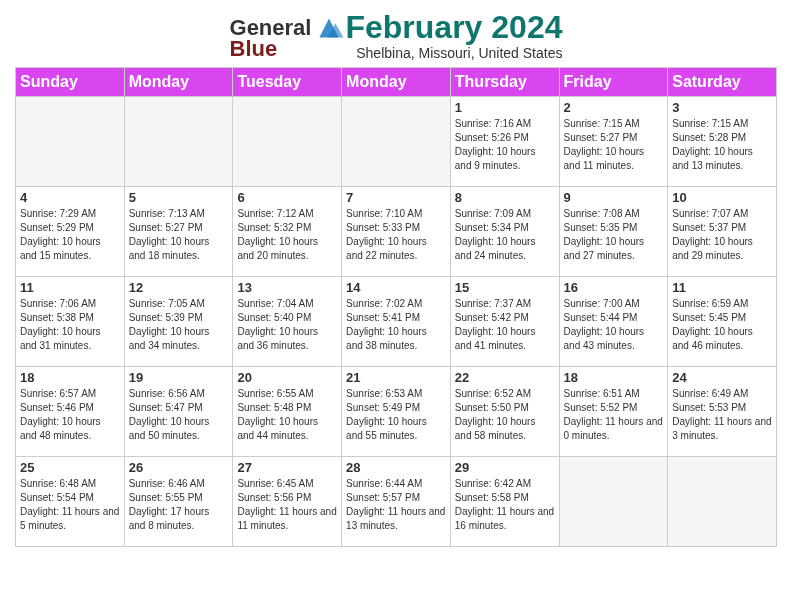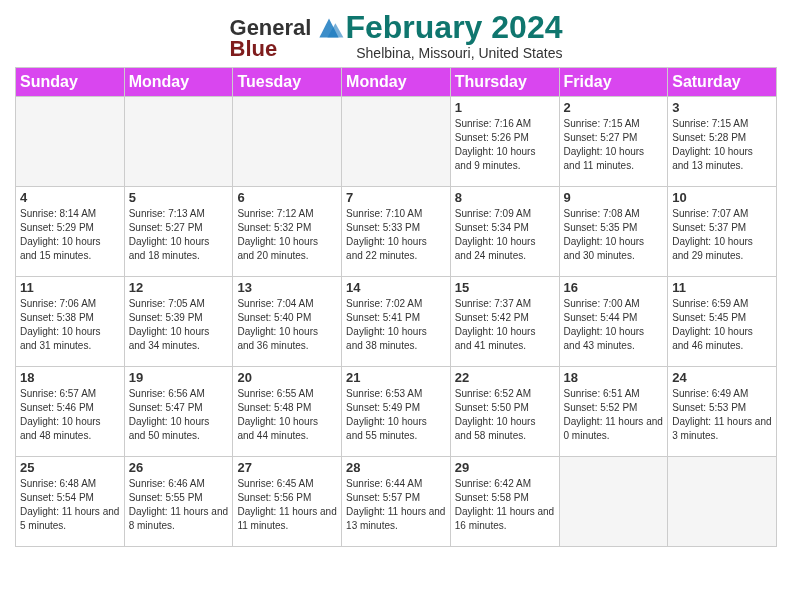--- a/index.html
+++ b/index.html
@@ -140,41 +140,41 @@
             <div class="day-info"><span>Sunrise: 7:15 AM</span><br><span>Sunset: 5:27 PM</span><br><span>Daylight: 10 hours and 11 minutes.</span></div>
           </td>
           <td>
             <div class="day-number">3</div>
             <div class="day-info"><span>Sunrise: 7:15 AM</span><br><span>Sunset: 5:28 PM</span><br><span>Daylight: 10 hours and 13 minutes.</span></div>
           </td>
         </tr>
         <tr>
           <td>
             <div class="day-number">4</div>
-            <div class="day-info"><span>Sunrise: 8:14 AM</span><br><span>Sunset: 5:29 PM</span><br><span>Daylight: 10 hours and 15 minutes.</span></div>
+            <div class="day-info"><span>Sunrise: 7:29 AM</span><br><span>Sunset: 5:29 PM</span><br><span>Daylight: 10 hours and 15 minutes.</span></div>
           </td>
           <td>
             <div class="day-number">5</div>
             <div class="day-info"><span>Sunrise: 7:13 AM</span><br><span>Sunset: 5:27 PM</span><br><span>Daylight: 10 hours and 18 minutes.</span></div>
           </td>
           <td>
             <div class="day-number">6</div>
             <div class="day-info"><span>Sunrise: 7:12 AM</span><br><span>Sunset: 5:32 PM</span><br><span>Daylight: 10 hours and 20 minutes.</span></div>
           </td>
           <td>
             <div class="day-number">7</div>
             <div class="day-info"><span>Sunrise: 7:10 AM</span><br><span>Sunset: 5:33 PM</span><br><span>Daylight: 10 hours and 22 minutes.</span></div>
           </td>
           <td>
             <div class="day-number">8</div>
             <div class="day-info"><span>Sunrise: 7:09 AM</span><br><span>Sunset: 5:34 PM</span><br><span>Daylight: 10 hours and 24 minutes.</span></div>
           </td>
           <td>
             <div class="day-number">9</div>
-            <div class="day-info"><span>Sunrise: 7:08 AM</span><br><span>Sunset: 5:35 PM</span><br><span>Daylight: 10 hours and 30 minutes.</span></div>
+            <div class="day-info"><span>Sunrise: 7:08 AM</span><br><span>Sunset: 5:35 PM</span><br><span>Daylight: 10 hours and 27 minutes.</span></div>
           </td>
           <td>
             <div class="day-number">10</div>
             <div class="day-info"><span>Sunrise: 7:07 AM</span><br><span>Sunset: 5:37 PM</span><br><span>Daylight: 10 hours and 29 minutes.</span></div>
           </td>
         </tr>
         <tr>
           <td>
             <div class="day-number">11</div>
             <div class="day-info"><span>Sunrise: 7:06 AM</span><br><span>Sunset: 5:38 PM</span><br><span>Daylight: 10 hours and 31 minutes.</span></div>
@@ -234,21 +234,21 @@
             <div class="day-info"><span>Sunrise: 6:49 AM</span><br><span>Sunset: 5:53 PM</span><br><span>Daylight: 11 hours and 3 minutes.</span></div>
           </td>
         </tr>
         <tr>
           <td>
             <div class="day-number">25</div>
             <div class="day-info"><span>Sunrise: 6:48 AM</span><br><span>Sunset: 5:54 PM</span><br><span>Daylight: 11 hours and 5 minutes.</span></div>
           </td>
           <td>
             <div class="day-number">26</div>
-            <div class="day-info"><span>Sunrise: 6:46 AM</span><br><span>Sunset: 5:55 PM</span><br><span>Daylight: 11 hours and 8 minutes.</span></div>
+            <div class="day-info"><span>Sunrise: 6:46 AM</span><br><span>Sunset: 5:55 PM</span><br><span>Daylight: 17 hours and 8 minutes.</span></div>
           </td>
           <td>
             <div class="day-number">27</div>
             <div class="day-info"><span>Sunrise: 6:45 AM</span><br><span>Sunset: 5:56 PM</span><br><span>Daylight: 11 hours and 11 minutes.</span></div>
           </td>
           <td>
             <div class="day-number">28</div>
             <div class="day-info"><span>Sunrise: 6:44 AM</span><br><span>Sunset: 5:57 PM</span><br><span>Daylight: 11 hours and 13 minutes.</span></div>
           </td>
           <td>

